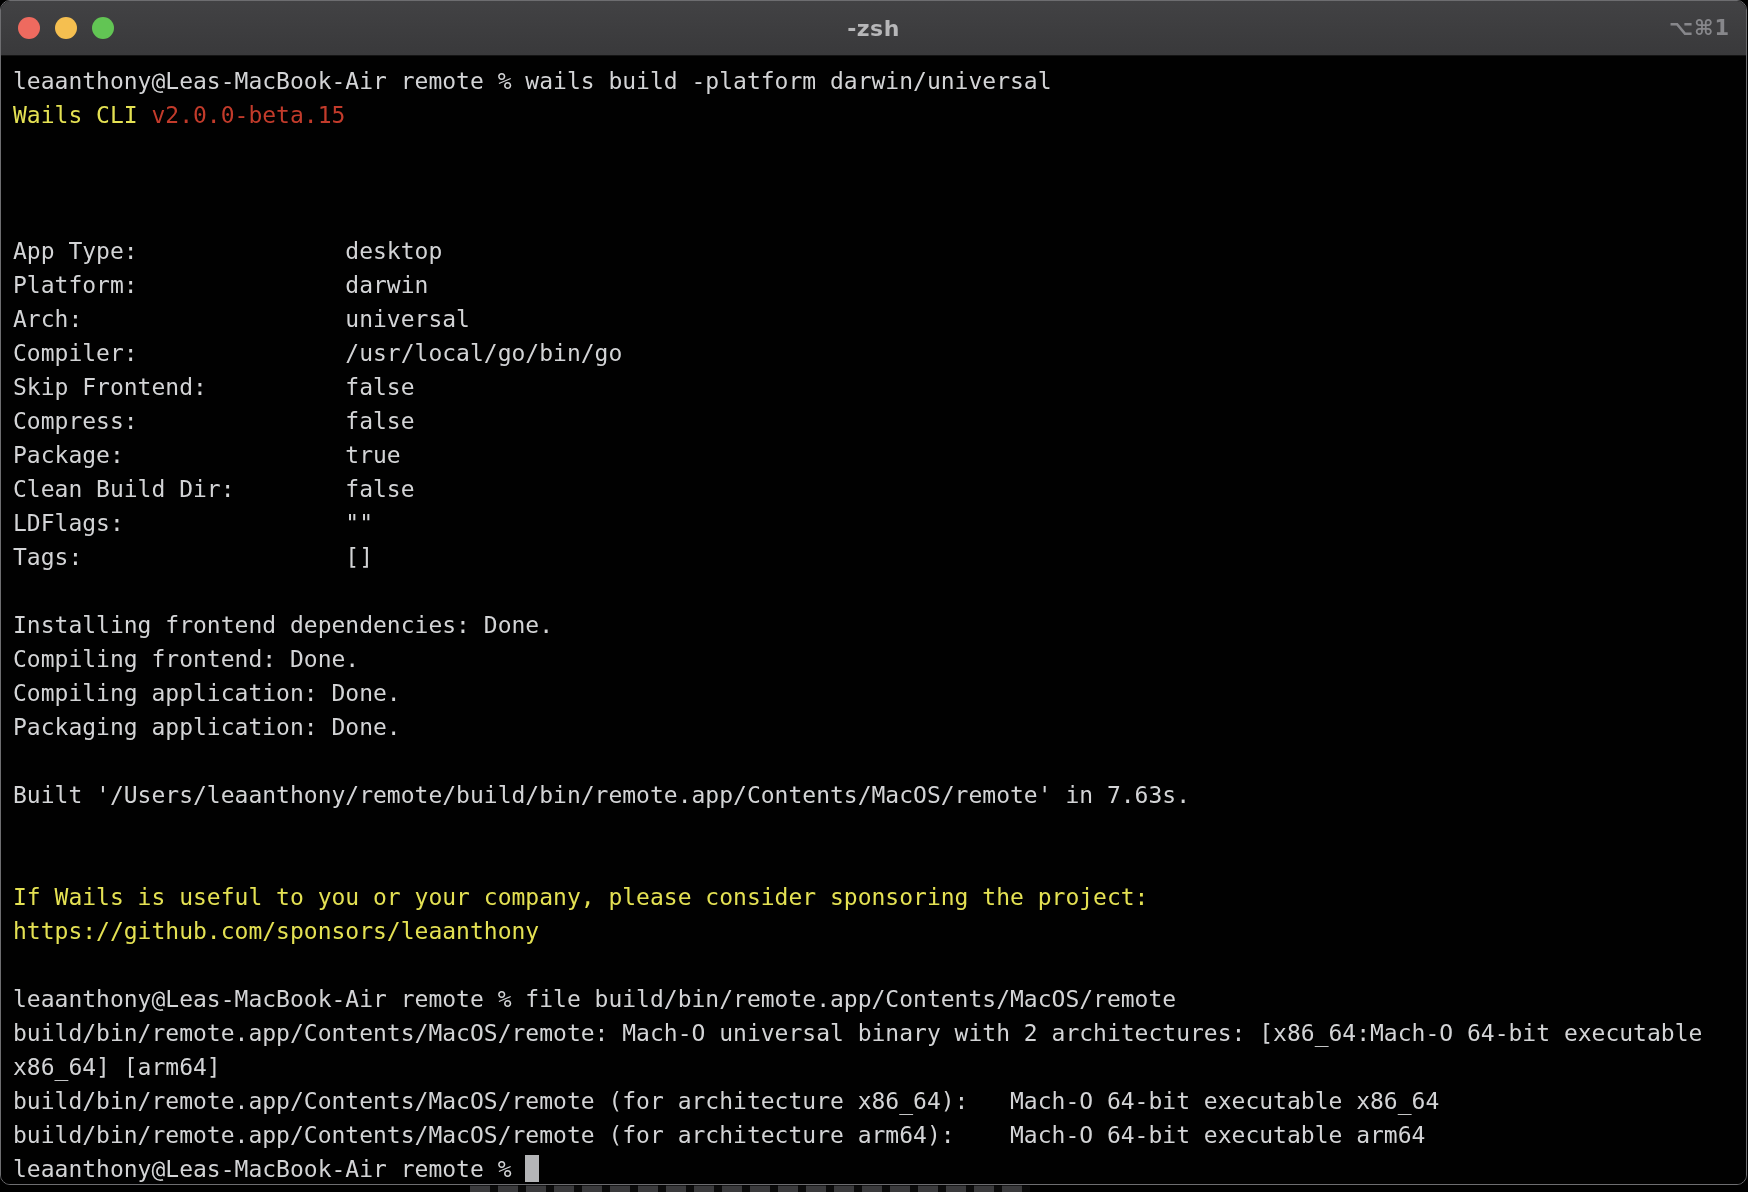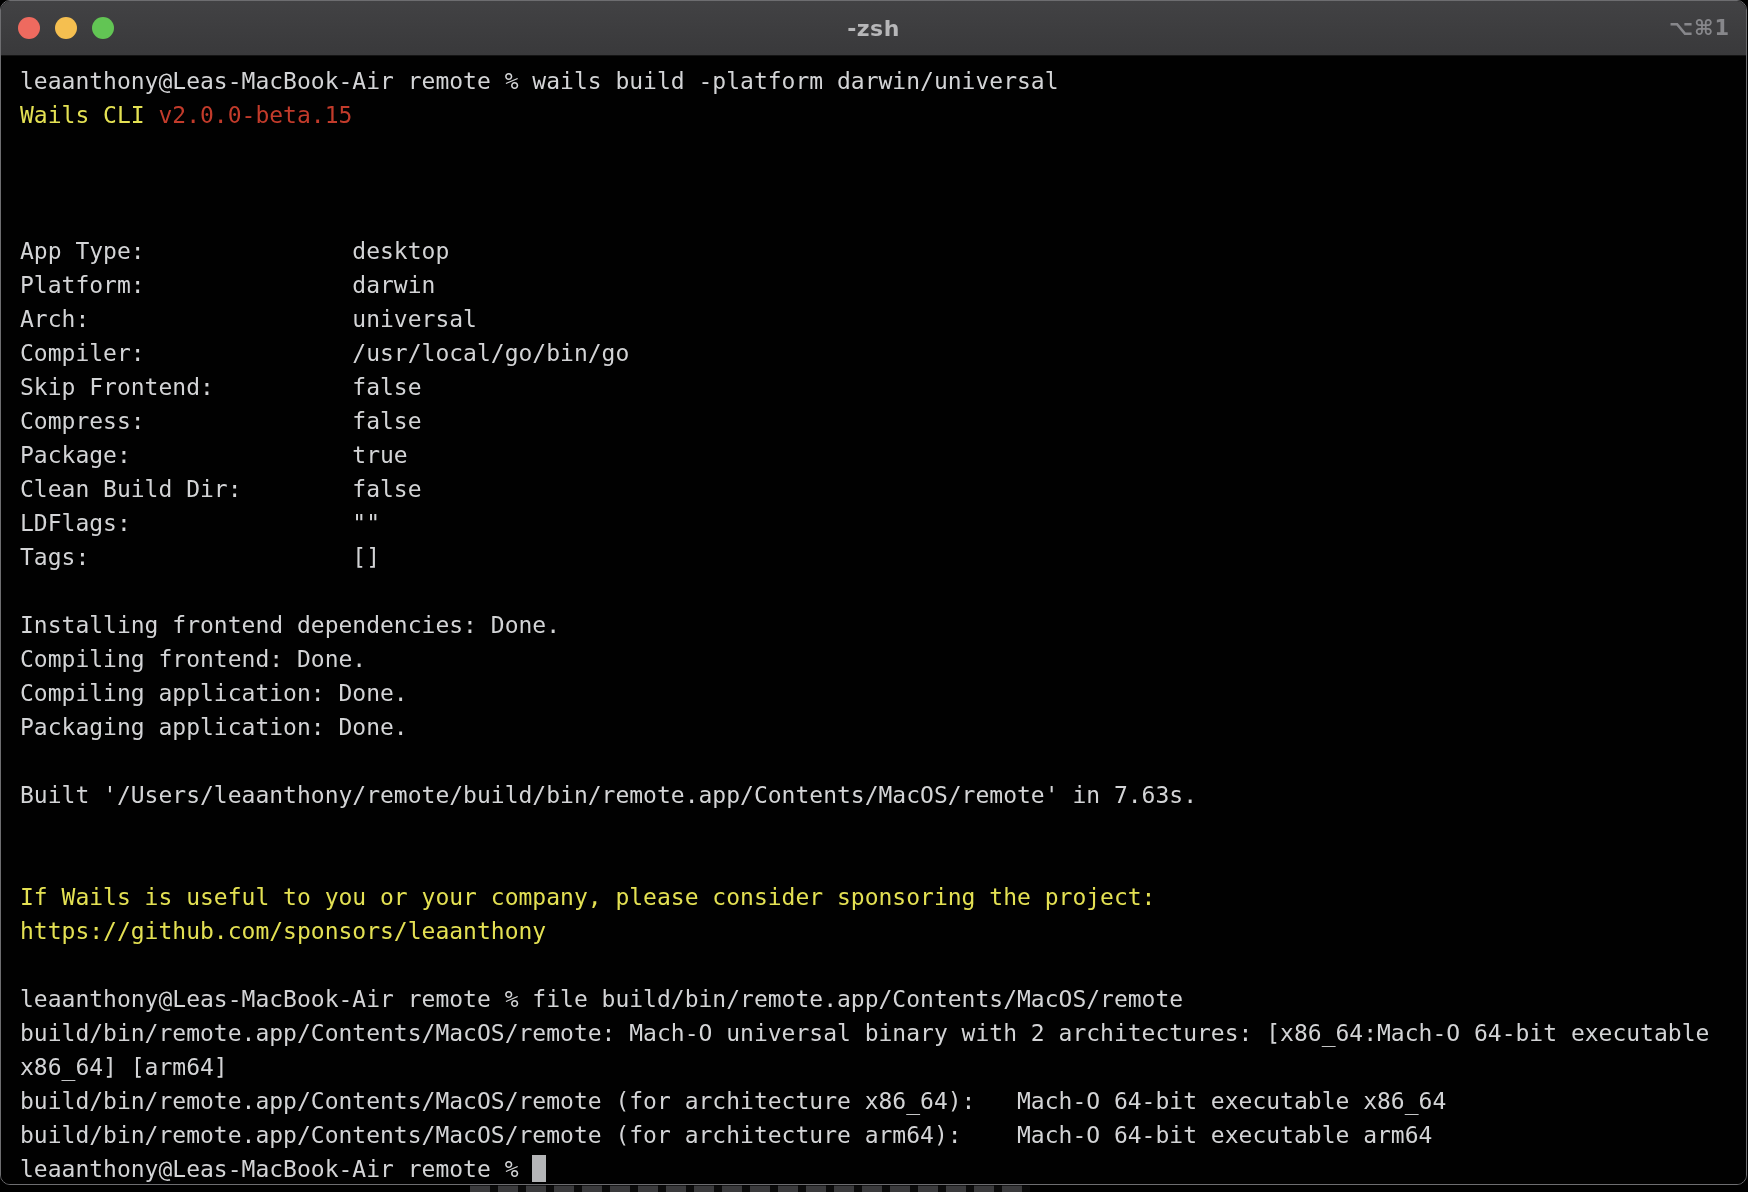--- a/index.html
+++ b/index.html
@@ -61,21 +61,21 @@
     position: absolute;
     right: 16px;
     top: 50%;
     transform: translateY(-50%);
     font-weight: bold;
     font-size: 21px;
     color: #87878b;
     letter-spacing: 1px;
   }
   .screen {
-    padding: 8px 10px 0 19px;
+    padding: 8px 10px 0 12px;
     font-family: "DejaVu Sans Mono", monospace;
     font-size: 23px;
     line-height: 34px;
     white-space: pre;
   }
   .line { height: 34px; }
   .cursor {
     display: inline-block;
     width: 14px; height: 27px;
     background: #b4b5b7;

